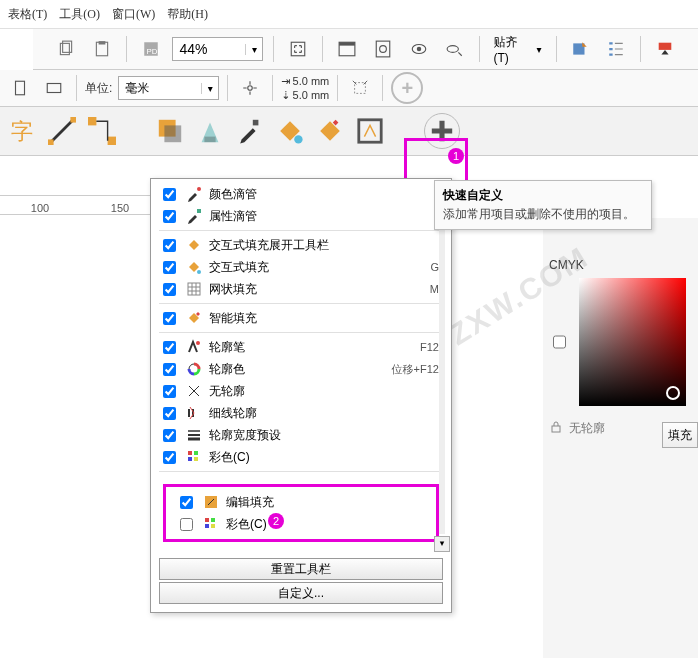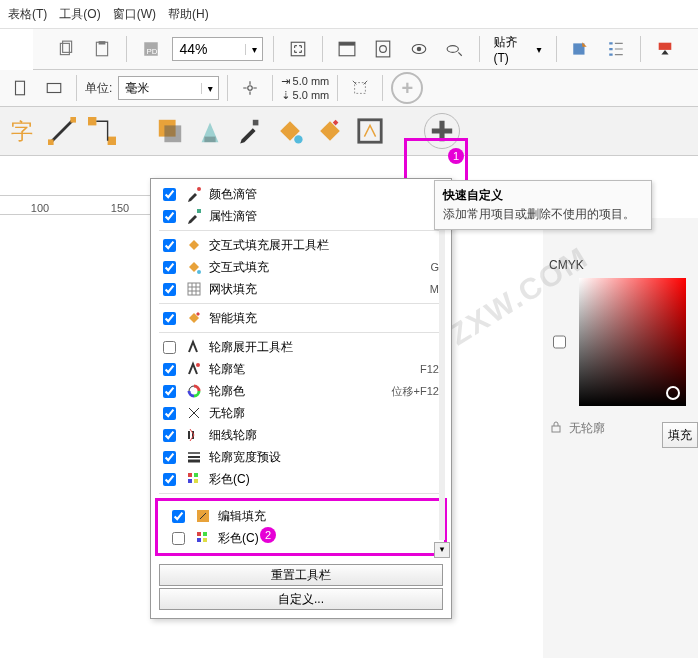--- a/index.html
+++ b/index.html
@@ -13,20 +13,21 @@
   position: relative;
 }
 .menubar {
   display: flex;
   align-items: center;
   height: 28px;
   padding: 0 8px;
   gap: 12px;
   border-bottom: 1px solid #e0e0e0;
   background: #fff;
+  font-family: Liberation Serif, serif;
 }
 .menubar > div { color: #333; cursor: default; }
 .toolbar1 {
   display: flex;
   align-items: center;
   height: 40px;
   gap: 8px;
   padding: 0 19px;
   border-bottom: 1px solid #ccc;
   background: #f9f9f9;
@@ -230,21 +231,21 @@
 }
 .dropdown-panel .item .label { flex: 1; }
 .dropdown-panel .item .shortcut { color: #555; font-size: 11px; margin-right: 4px; }
 .dropdown-panel hr {
   border: none;
   border-top: 1px solid #e0e0e0;
   margin: 3px 8px;
 }
 .magenta-box2 {
   border: 3px solid #e600d6;
-  margin: 4px;
+  margin: 12px;
   padding: 4px 2px;
   position: relative;
 }
 .badge2 {
   position: absolute;
   width: 16px;
   height: 16px;
   background: #e600d6;
   border-radius: 50%;
   color: #fff;
@@ -665,29 +666,20 @@
           <svg width="16" height="16" viewBox="0 0 16 16">
             <path d="M3 8L8 3l5 5-5 5z" fill="#e8a23a"></path>
             <path d="M12 2l2 2-2 2-2-2z" fill="#d44"></path>
           </svg>
         </span>
         <span class="label">智能填充</span>
       </div>
     </div>
   <hr>
   <div id="grp4">
-      <div class="item">
-        <input type="checkbox" style="">
-        <span class="icon">
-          <svg width="16" height="16" viewBox="0 0 16 16">
-            <path d="M3 13l4-10 4 10" fill="none" stroke="#333" stroke-width="2"></path>
-          </svg>
-        </span>
-        <span class="label">轮廓展开工具栏</span>
-      </div>
       <div class="item">
         <input type="checkbox" checked="" style="">
         <span class="icon">
           <svg width="16" height="16" viewBox="0 0 16 16">
             <path d="M3 13l4-10 4 10" fill="none" stroke="#333" stroke-width="2"></path>
             <circle cx="12" cy="4" r="2" fill="#d44"></circle>
           </svg>
         </span>
         <span class="label">轮廓笔</span>
         <span class="shortcut">F12</span>

